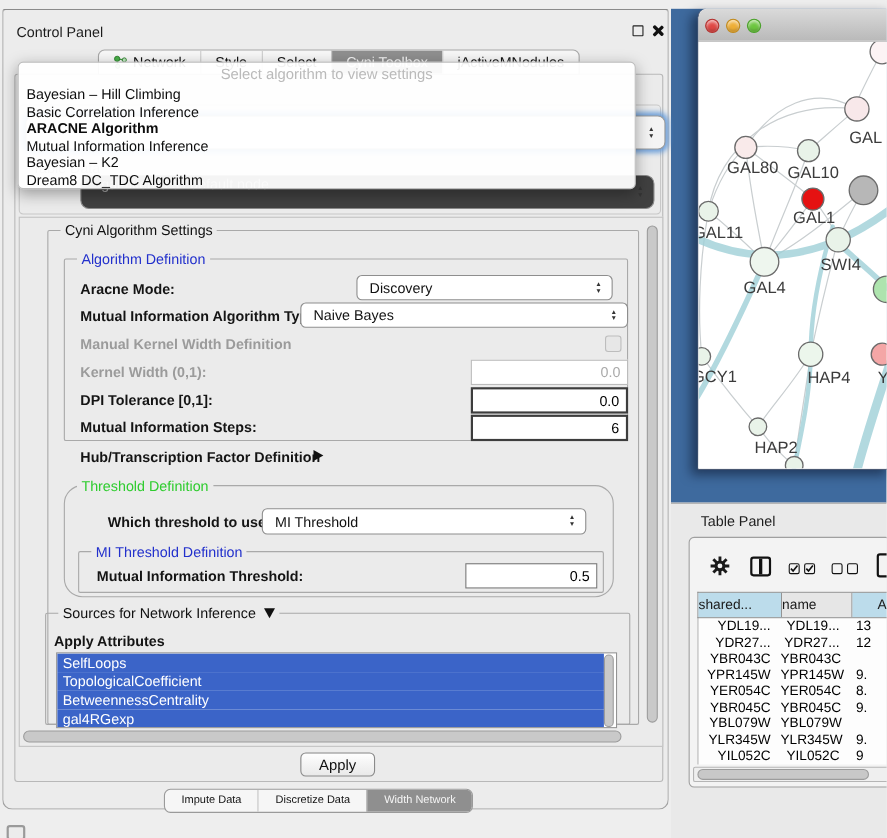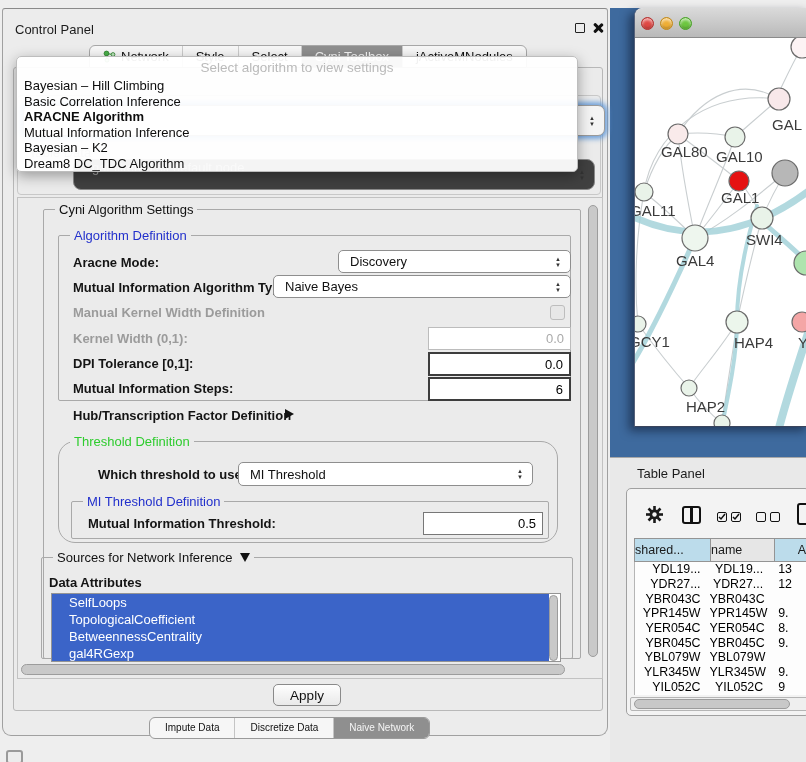--- a/index.html
+++ b/index.html
@@ -65,21 +65,21 @@
             justify-content:flex-end; padding-right:6px; color:#000; }
   .tfield.dim { border:1px solid #bcbcbc; color:#aaaaaa; }
   .tfield.strong { border:2px solid #3d3d3d; }
   .tfield.norm { border:1.4px solid #777; }
   .checkbox { position:absolute; width:15px; height:15px; border:1.4px solid #bdbdbd; border-radius:3px; background:#e7e7e7; }
 
   .tri-right { position:absolute; width:0; height:0; border-left:9px solid #111; border-top:5.5px solid transparent; border-bottom:5.5px solid transparent; }
   .tri-down  { display:inline-block; width:0; height:0; border-top:9px solid #111; border-left:5.5px solid transparent; border-right:5.5px solid transparent; margin-left:7px; }
 
   .attrlist { left:48px; top:584px; width:510px; height:69px; background:#ffffff; border:1px solid #949494; overflow:hidden; }
-  .attr { height:17px; line-height:17px; background:#3b64c8; color:#ffffff; font-size:13px; padding-left:17px; width:497px; }
+  .attr { height:17px; line-height:17px; background:#3b64c8; color:#ffffff; font-size:13px; padding-left:5px; width:497px; }
   .listvsb { position:absolute; right:2px; top:1px; width:9px; height:66px; background:#c9c9c9; border:1px solid #9c9c9c; border-radius:5px; }
 
   .applybtn { left:270px; top:675px; width:68px; height:22px; border:1px solid #8a8a8a; border-radius:5px;
               background:linear-gradient(#fefefe,#e9e9e9); font-size:13.5px; color:#111;
               display:flex; align-items:center; justify-content:center; }
 
   .btabs { left:146px; top:708px; height:22px; display:flex; background:#f6f6f6; border:1px solid #9a9a9a; border-radius:6px; overflow:hidden; }
   .btab { font-size:10px; color:#111; line-height:20px; padding:0 15px; border-left:1px solid #c4c4c4; }
   .btab:first-child { border-left:none; }
   .btab.sel { background:#8f8f8f; color:#f5f5f5; }
@@ -242,21 +242,21 @@
     </div>
 
   <div class="grp" style="left:40px; top:200px; width:538px; height:450px;">
     <span class="glabel black">Cyni Algorithm Settings</span>
   </div>
 
   <div class="grp" style="left:55px; top:226px; width:513px; height:166px;">
     <span class="glabel blue">Algorithm Definition</span>
   </div>
   <span class="abs flabel" style="left:70px; top:246px;">Aracne Mode:</span>
-  <div class="combo" style="left:335px; top:241px; width:233px; height:23px;">
+  <div class="combo" style="left:321px; top:241px; width:233px; height:23px;">
     <span>Discovery</span>
     <span class="stepper"></span>
   </div>
   <span class="abs flabel" style="left:70px; top:271px;">Mutual Information Algorithm Type:</span>
   <div class="combo" style="left:270px; top:266px; width:298px; height:23px;">
     <span>Naive Bayes</span>
     <span class="stepper"></span>
   </div>
   <span class="abs flabel gray" style="left:70px; top:296px;">Manual Kernel Width Definition</span>
   <div class="checkbox" style="left:547px; top:296px;"></div>
@@ -288,39 +288,39 @@
     <span class="glabel blue">MI Threshold Definition</span>
   </div>
   <span class="abs flabel" style="left:85px; top:507px;">Mutual Information Threshold:</span>
   <div class="tfield norm" style="left:420px; top:503px; width:120px; height:23px;">
     <span>0.5</span>
   </div>
 
   <div class="grp" style="left:38px; top:548px; width:532px; height:102px;">
     <span class="glabel black"><span>Sources for Network Inference</span><span class="tri-down"></span></span>
   </div>
-  <span class="abs flabel" style="left:46px; top:566px;">Data Attributes</span>
+  <span class="abs flabel" style="left:46px; top:566px;">Apply Attributes</span>
   <div class="abs attrlist">
     <div id="attr-items">
         <div class="attr">SelfLoops</div>
         <div class="attr">TopologicalCoefficient</div>
         <div class="attr">BetweennessCentrality</div>
         <div class="attr">gal4RGexp</div>
       </div>
     <div class="listvsb"></div>
   </div>
 
   <div class="abs applybtn">
       <span>Apply</span>
     </div>
 
   <div class="abs btabs">
     <div class="btab"><span>Impute Data</span></div>
     <div class="btab"><span>Discretize Data</span></div>
-    <div class="btab sel"><span>Naive Network</span></div>
+    <div class="btab sel"><span>Width Network</span></div>
   </div>
 </div>
 
 <div class="abs popup">
   <div class="p-hint">Select algorithm to view settings</div>
   <div class="pitem" style="top:21px;">Bayesian – Hill Climbing</div>
   <div class="pitem bold" style="top:52px;">ARACNE Algorithm</div>
   <div class="pitem" style="top:36.5px;">Basic Correlation Inference</div>
   <div class="pitem" style="top:67.5px;">Mutual Information Inference</div>
   <div class="pitem" style="top:83px;">Bayesian – K2</div>

